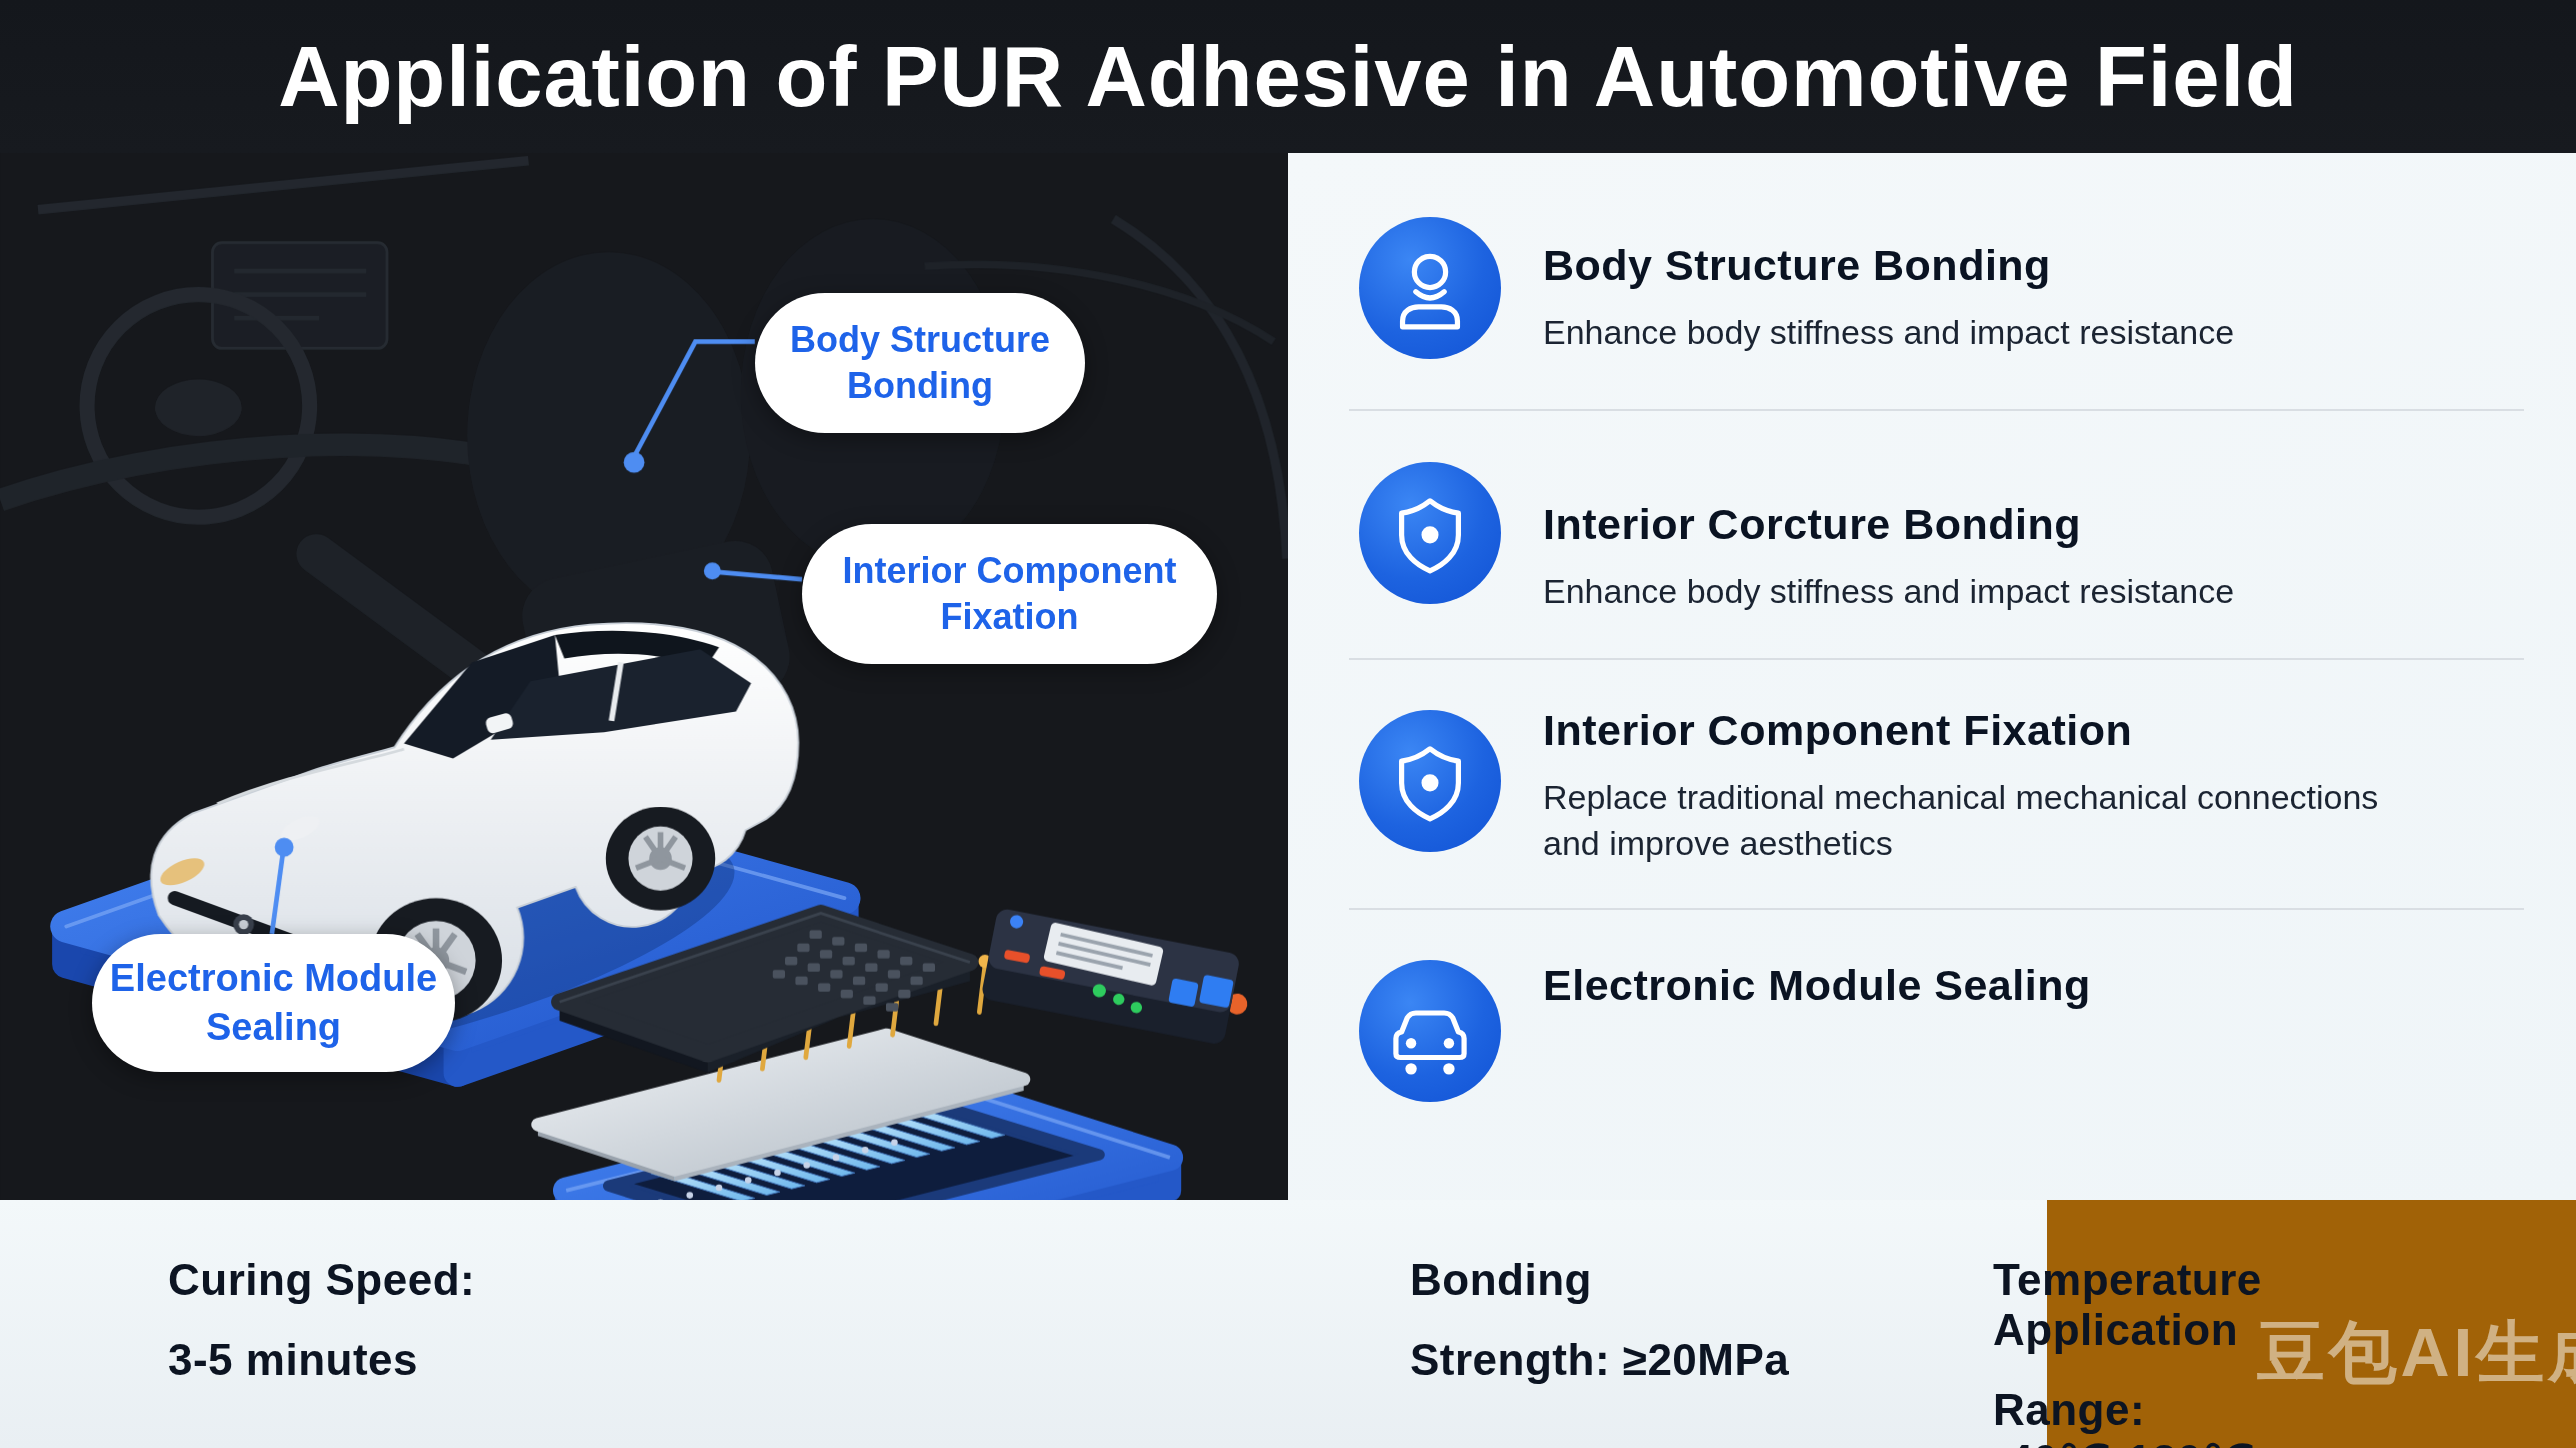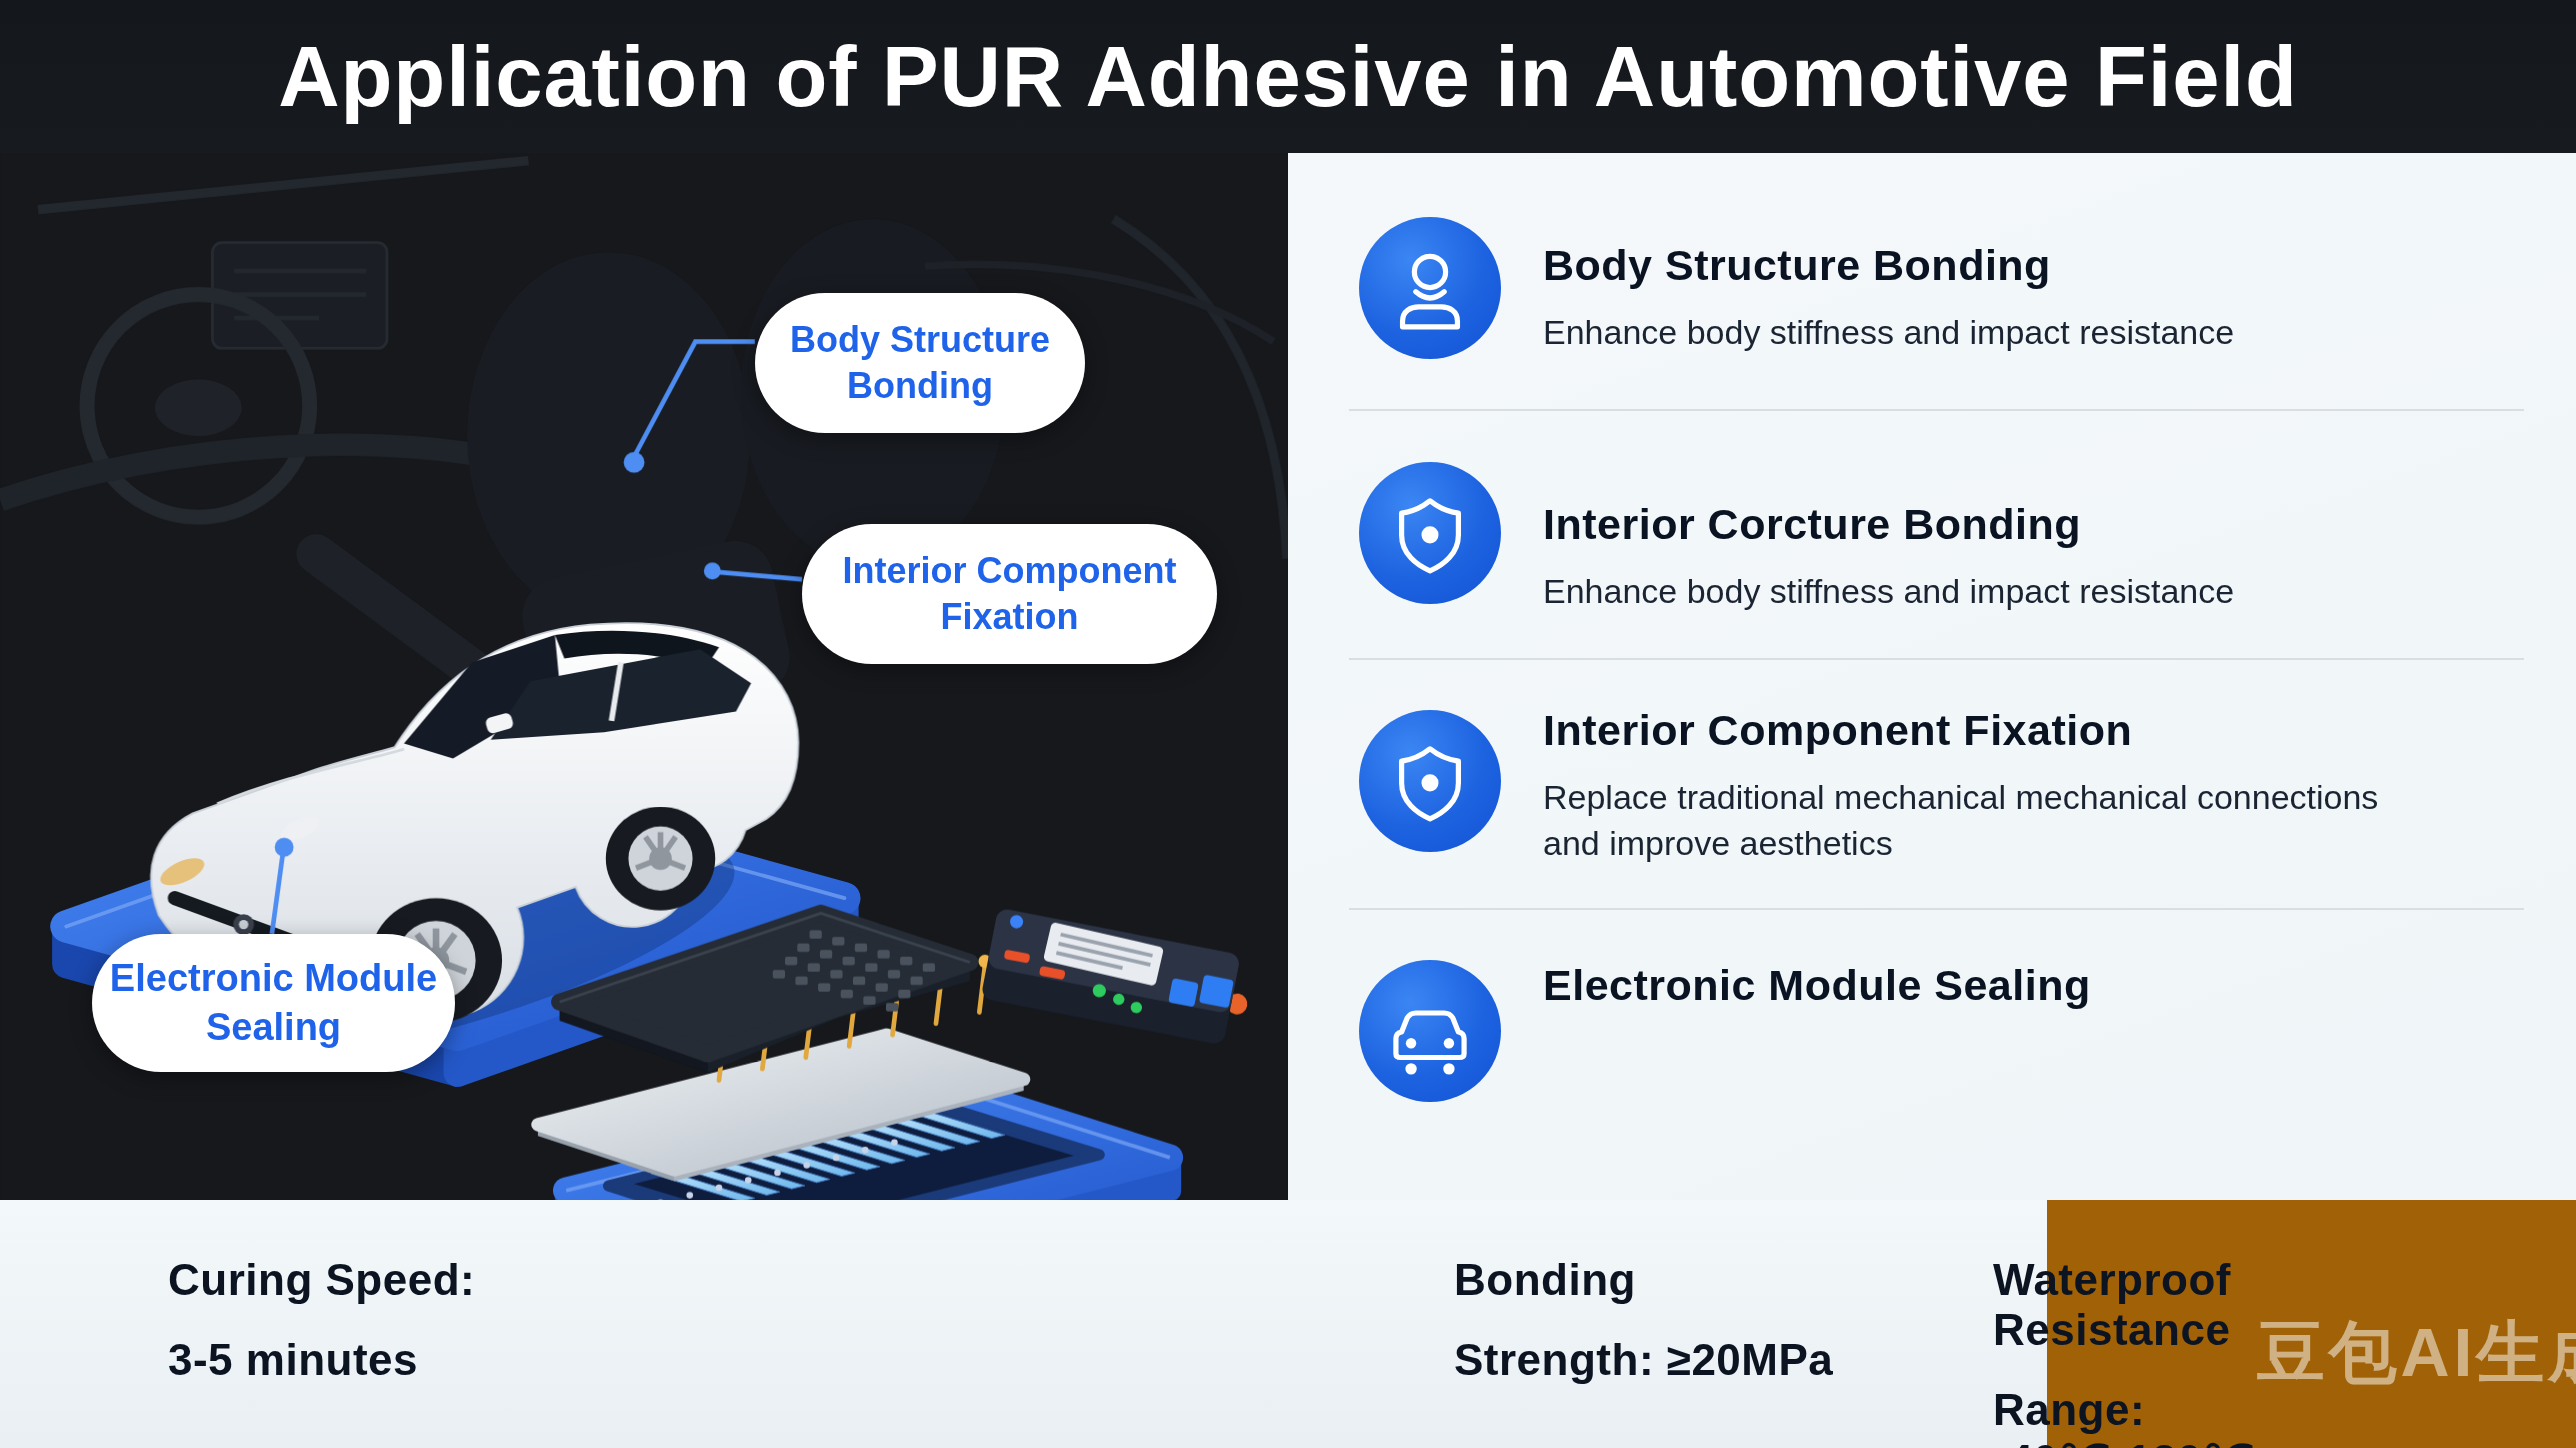--- a/index.html
+++ b/index.html
@@ -314,25 +314,25 @@
         <div class="ftitle">Electronic Module Sealing</div>
       </div>
     </div>
   </div>
 
   <div class="footer">
     <div class="spec" style="left:168px;">
       <div class="lbl">Curing Speed:</div>
       <div class="val">3-5 minutes</div>
     </div>
-    <div class="spec" style="left:1454px;">
+    <div class="spec" style="left:1410px;">
       <div class="lbl">Bonding</div>
       <div class="val">Strength:  ≥20MPa</div>
     </div>
     <div class="spec" style="left:1993px;">
-      <div class="lbl">Waterproof Resistance</div>
+      <div class="lbl">Temperature Application</div>
       <div class="val">Range:  -40℃-120℃</div>
     </div>
   </div>
 
   <div class="watermark">豆包AI生成</div>
 </div>
 
 
 </body></html>

